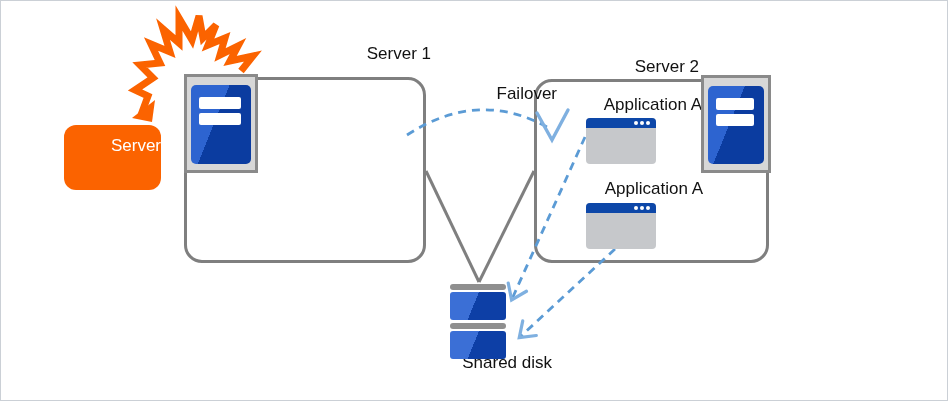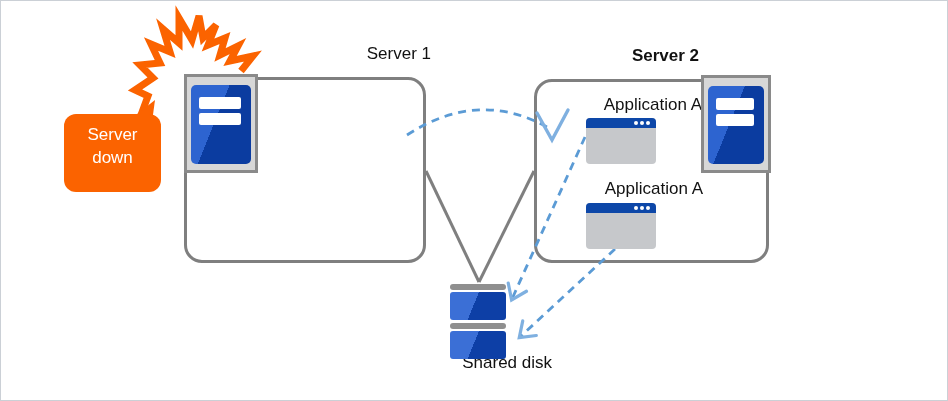--- a/index.html
+++ b/index.html
@@ -37,23 +37,23 @@
   .app-dot{width:4px;height:4px;border-radius:50%;background:#ffffff;}
   
   .disk{position:absolute;left:449px;top:283px;width:56px;}
   .disk-cap{height:6px;background:#8f8f8f;border-radius:3px;margin-bottom:2px;}
   .disk-platter{
     height:28px;border-radius:3px;margin-bottom:3px;
     background:linear-gradient(112deg,#3b6fd6 43%,#0d3fa6 43%);
   }
   
   .callout{
-    position:absolute;left:63px;top:113px;width:97px;height:78px;
+    position:absolute;left:63px;top:124px;width:97px;height:65px;
     background:#fb6300;border-radius:12px;color:#ffffff;font-size:17px;
-    line-height:23px;text-align:center;box-sizing:border-box;padding-top:9px;
+    line-height:23px;text-align:right;box-sizing:border-box;padding-top:9px;
   }
   .callout span{display:block;}
 </style>
 </head>
 <body>
 
 <div class="canvas">
 
   <div class="server-box" style="left:183px;top:76px;width:242px;height:186px;"></div>
   <div class="server-box" style="left:533px;top:78px;width:235px;height:184px;"></div>
@@ -72,21 +72,22 @@
     <path d="M 533 170 L 478 281" fill="none" stroke="#7f7f7f" stroke-width="3"></path>
 
     <path d="M 406 134 Q 477 88 546 126" fill="none" stroke="#5b9bd5" stroke-width="2.8" stroke-dasharray="8 6"></path>
     <path d="M 536 112 L 551 139 L 567 109" fill="none" stroke="#7fb0e0" stroke-width="3.4" stroke-linecap="round"></path>
 
     <path d="M 584 136 L 511 298" fill="none" stroke="#5b9bd5" stroke-width="2.8" stroke-dasharray="8 6" marker-end="url(#vhead)"></path>
     <path d="M 614 248 L 519 336" fill="none" stroke="#5b9bd5" stroke-width="2.8" stroke-dasharray="8 6" marker-end="url(#vhead)"></path>
   </svg>
 
   <div class="dlabel" style="left:280px;top:43px;">Server 1</div>
-  <div class="dlabel" style="left:548px;top:45px;font-weight:bold;">Server 2</div>
+  <div class="dlabel" style="left:548px;top:56px;">Server 2</div>
+  <div class="dlabel" style="left:406px;top:83px;">Failover</div>
   <div class="dlabel" style="left:551px;top:94px;">Application A</div>
   <div class="dlabel" style="left:552px;top:178px;">Application A</div>
   <div class="dlabel" style="left:401px;top:352px;">Shared disk</div>
 
   <div class="server-frame" style="left:183px;top:73px;width:74px;height:99px;">
     <div class="server-body">
       <div class="server-bar b1"></div>
       <div class="server-bar b2"></div>
     </div>
   </div>
@@ -118,16 +119,15 @@
 
   <div class="disk">
     <div class="disk-cap"></div>
     <div class="disk-platter"></div>
     <div class="disk-cap"></div>
     <div class="disk-platter"></div>
   </div>
 
   <div class="callout">
     <span>Server</span>
-    <span>down</span>
   </div>
 
 </div>
 
 </body></html>

